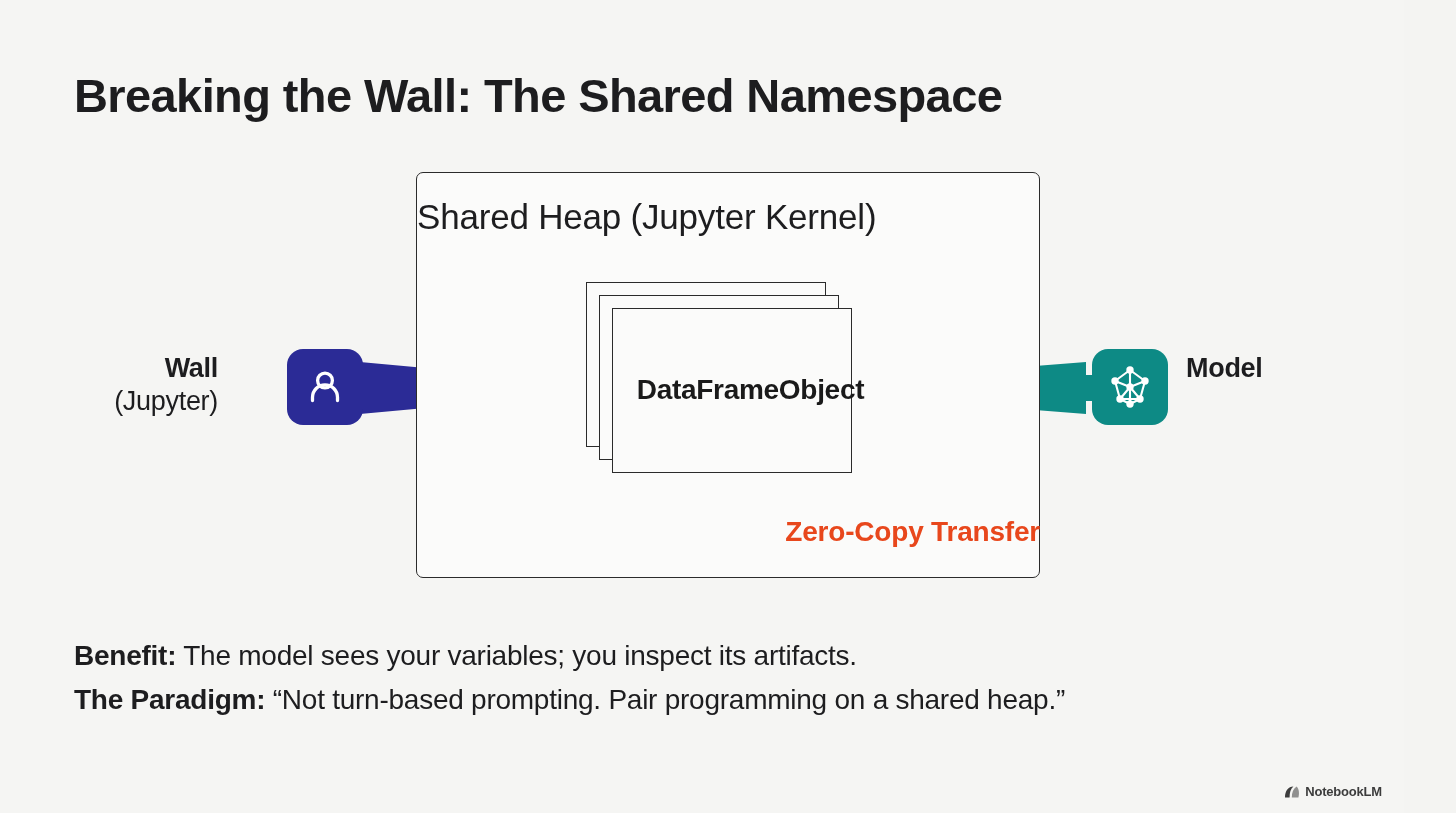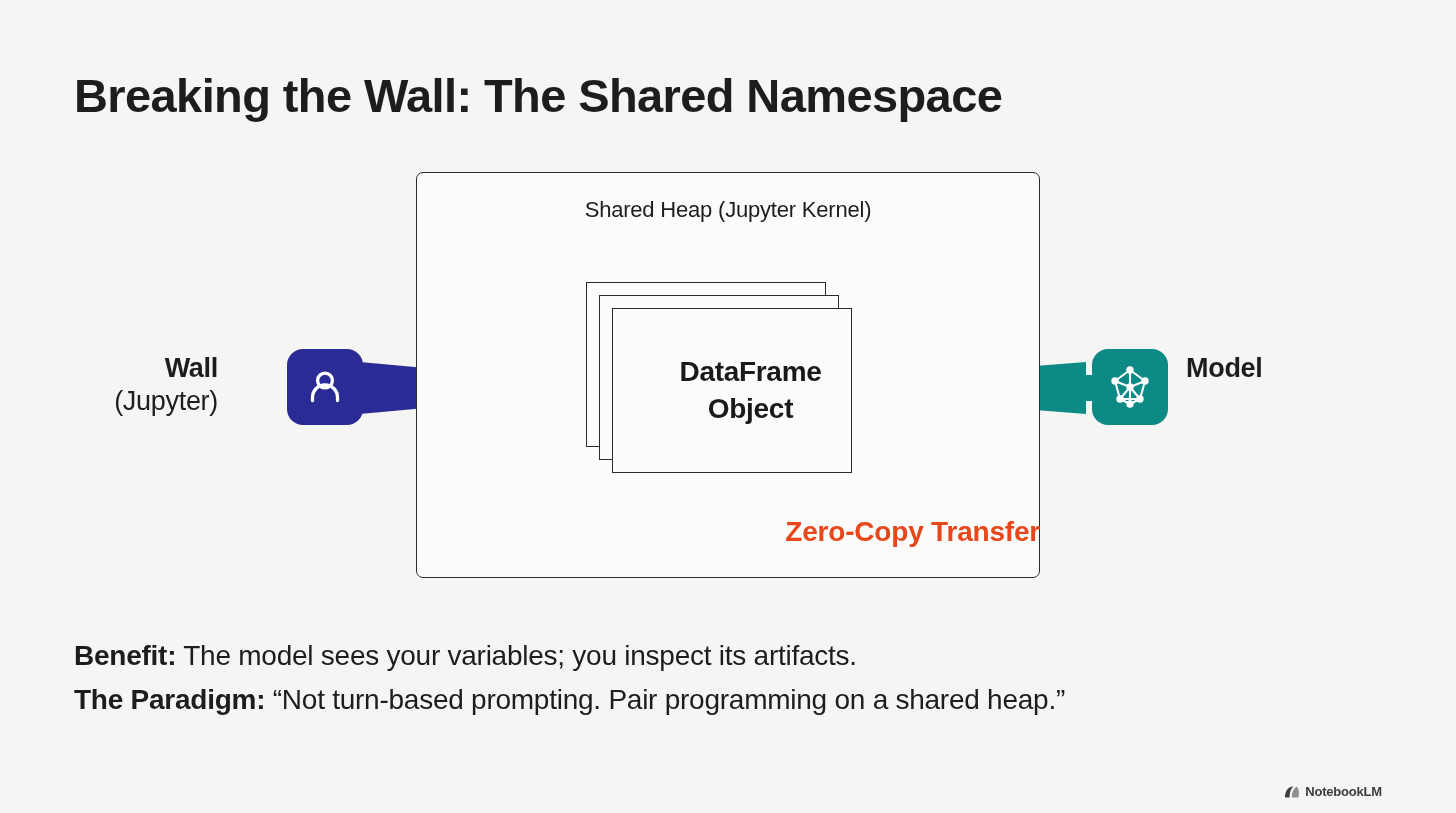--- a/index.html
+++ b/index.html
@@ -42,41 +42,40 @@
     border: 1.6px solid #2b2b2b;
     border-radius: 7px;
     background: #fbfbfa;
     box-sizing: border-box;
   }
   #heap-label {
     position: absolute;
     left: 0;
     top: 24px;
     width: 100%;
-    text-align: center;
-    font-size: 22px;
+    text-align: left;
+    font-size: 35px;
     color: #1d1d1f;
     letter-spacing: -0.2px;
   }
 
   
   .df-card {
     position: absolute;
     width: 240px;
     height: 165px;
     border: 1.6px solid #2b2b2b;
     background: #fbfbfa;
     box-sizing: border-box;
   }
   #df-card-back   { left: 586px; top: 282px; }
   #df-card-middle { left: 599px; top: 295px; }
   #df-card-front  {
     left: 612px; top: 308px;
     display: flex;
-    flex-direction: column;
     align-items: center;
     justify-content: center;
     z-index: 3;
     padding-left: 37px;
   }
   .df-line {
     font-size: 28px;
     font-weight: bold;
     color: #1a1a1a;
     line-height: 1.32;

